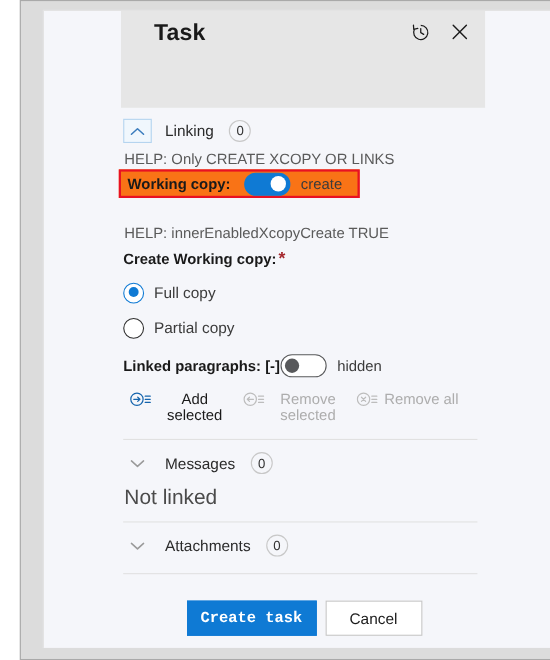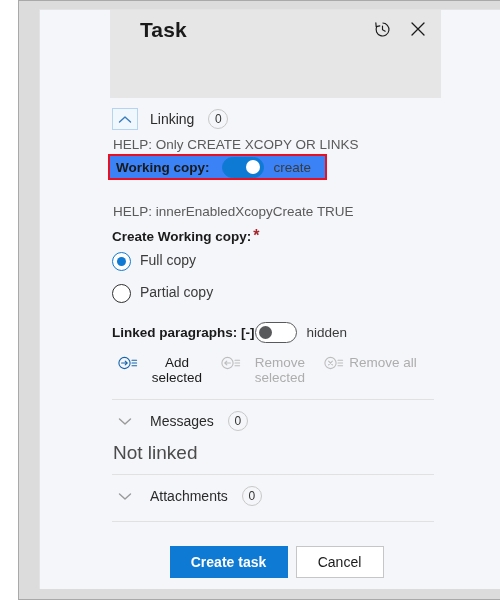--- a/index.html
+++ b/index.html
@@ -119,21 +119,21 @@
   .help {
     font-size: 13.5px;
     color: #5a5a5a;
     margin: 3px 0 2px 1px;
     white-space: nowrap;
   }
 
   .wc-highlight {
     position: relative;
     border: 2px solid #e81123;
-    background: #3b82f6;
+    background: #f97316;
     height: 26px;
     width: 219px;
     box-sizing: border-box;
     display: flex;
     align-items: center;
     padding-left: 6px;
     margin: 2px 0 4px -4px;
   }
   .field-label {
     font-size: 13.5px;
@@ -178,21 +178,21 @@
     border-radius: 50%;
     background: #58595b;
   }
   .toggle-text {
     font-size: 13.5px;
     color: #3b3b3b;
   }
 
   .radio-row {
     display: flex;
-    align-items: flex-start;
+    align-items: center;
     gap: 9px;
     height: 28px;
     margin-top: 4px;
     cursor: pointer;
   }
   .radio {
     width: 19px; height: 19px;
     border-radius: 50%;
     box-sizing: border-box;
     flex: none;
@@ -278,20 +278,21 @@
     display: flex;
     align-items: center;
     justify-content: center;
   }
   .btn-primary {
     background: #0f7ad4;
     color: #ffffff;
     font-weight: bold;
     border: 1px solid #0f7ad4;
     width: 118px;
+    font-family: Liberation Mono, monospace;
   }
   .btn-secondary {
     background: #ffffff;
     color: #1a1a1a;
     border: 1px solid #c6c6c6;
     width: 88px;
   }
   .bottom-strip {
     position: absolute;
     left: 0; bottom: 0;

